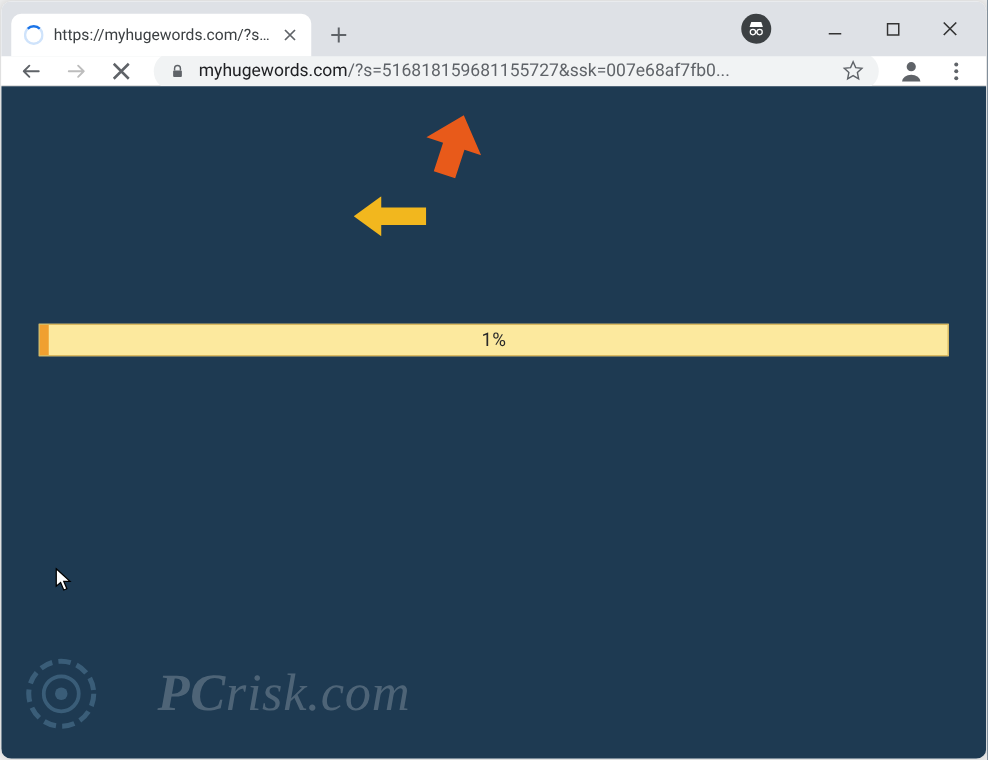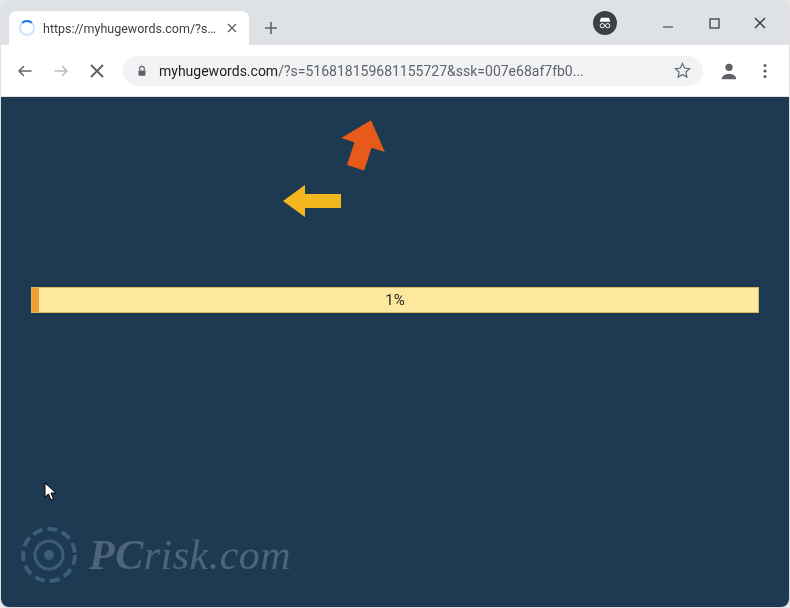--- a/index.html
+++ b/index.html
@@ -68,21 +68,21 @@
   }
   .win-btn { width: 46px; height: 32px; display: flex; align-items: center; justify-content: center; color:#333; }
   .incognito-badge {
     position: absolute; right: 172px; top: 10px;
     width: 24px; height: 24px; background: #3c4043; border-radius: 50%;
     display:flex;align-items:center;justify-content:center;
   }
   
   
   .toolbar {
-    height: 52px;
+    height: 24px;
     background: #fff;
     border-bottom: 1px solid #e0e0e0;
     display: flex;
     align-items: center;
     padding: 0 8px;
     gap: 4px;
   }
   .nav-btn { width: 32px; height: 32px; display:flex;align-items:center;justify-content:center; border-radius:50%; color:#5f6368;}
   .nav-btn.disabled { color:#bdbdbd; }
   .omnibox {
@@ -156,21 +156,21 @@
     font-style: italic;
     font-family: Georgia, serif;
   }
   .watermark-icon {
     width: 60px; height: 60px;
   }
   .watermark-text {
     font-size: 42px;
     letter-spacing: 0.5px;
   }
-  .watermark-text .pc { font-weight: bold; }
+  .watermark-text .pc { font-weight: bold; margin-left: 37px; }
   
   
   .cursor {
     position: absolute;
     left: 43px; top: 385px;
     width: 14px; height: 20px;
     pointer-events: none;
   }
 </style>
 </head>

